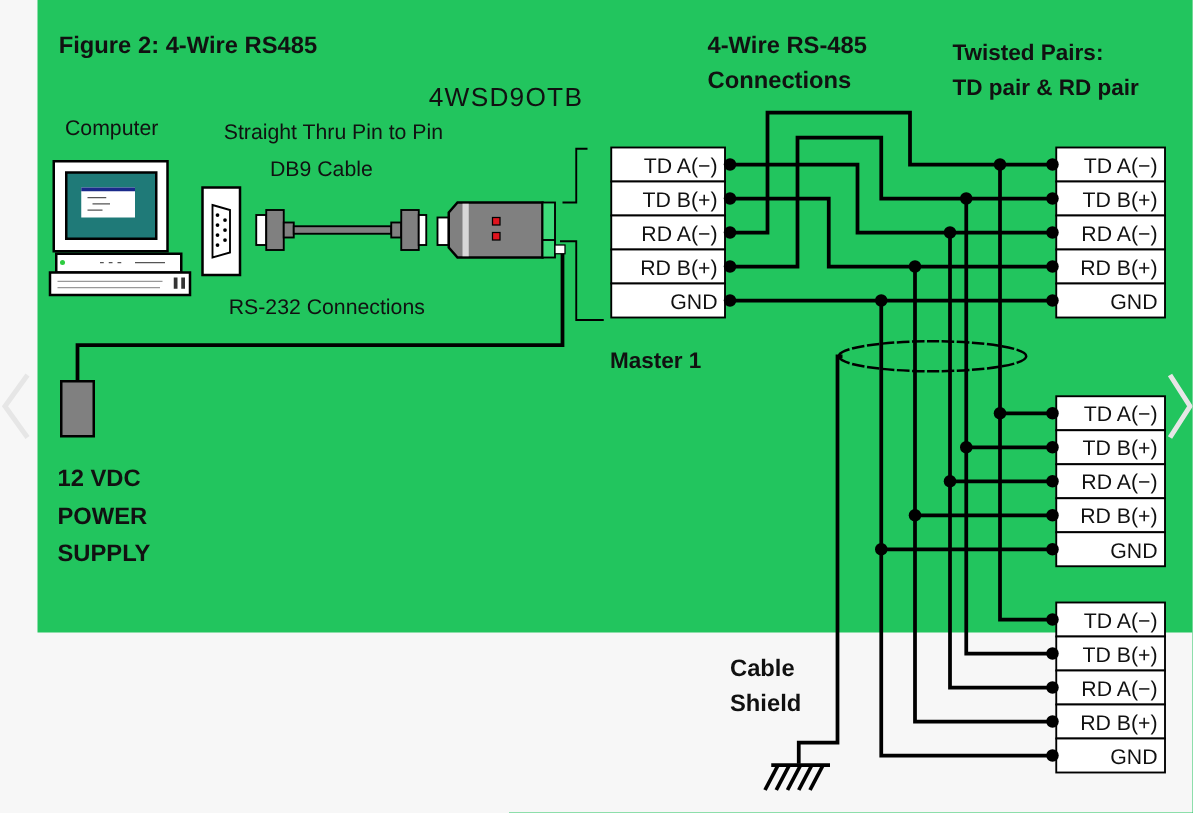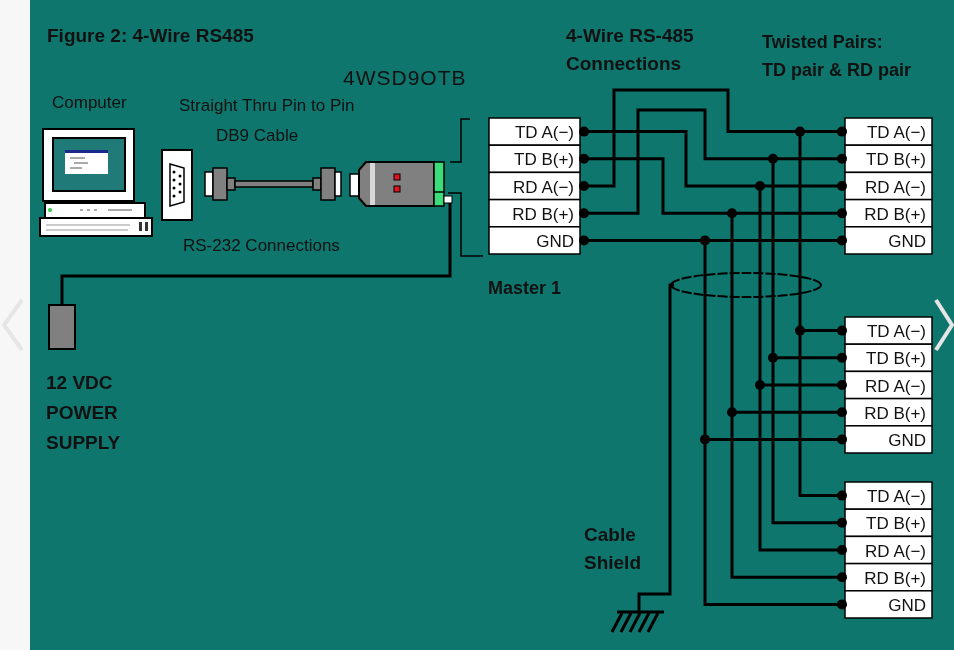--- a/index.html
+++ b/index.html
@@ -1,17 +1,17 @@
 <!DOCTYPE html>
 <html><head>
 <meta charset="utf-8">
 <style>
   html, body { margin:0; padding:0; }
   body { width:954px; height:650px; position:relative; background:#f7f7f7; overflow:hidden; font-family:"Liberation Sans", sans-serif; }
-  #canvas { position:absolute; left:30px; top:0; width:924px; height:650px; background:#0f766e; }
+  #canvas { position:absolute; left:30px; top:0; width:924px; height:506px; background:#22c55e; }
   svg { position:absolute; left:0; top:0; }
   .t { font-family:"Liberation Sans", sans-serif; fill:#111; }
   .bold { font-weight:bold; }
   .nav-arrow { position:absolute; top:290px; width:30px; height:70px; }
 </style>
 </head>
 <body>
 
 <div id="canvas">
 <svg width="924" height="650" viewBox="30 0 924 650">

